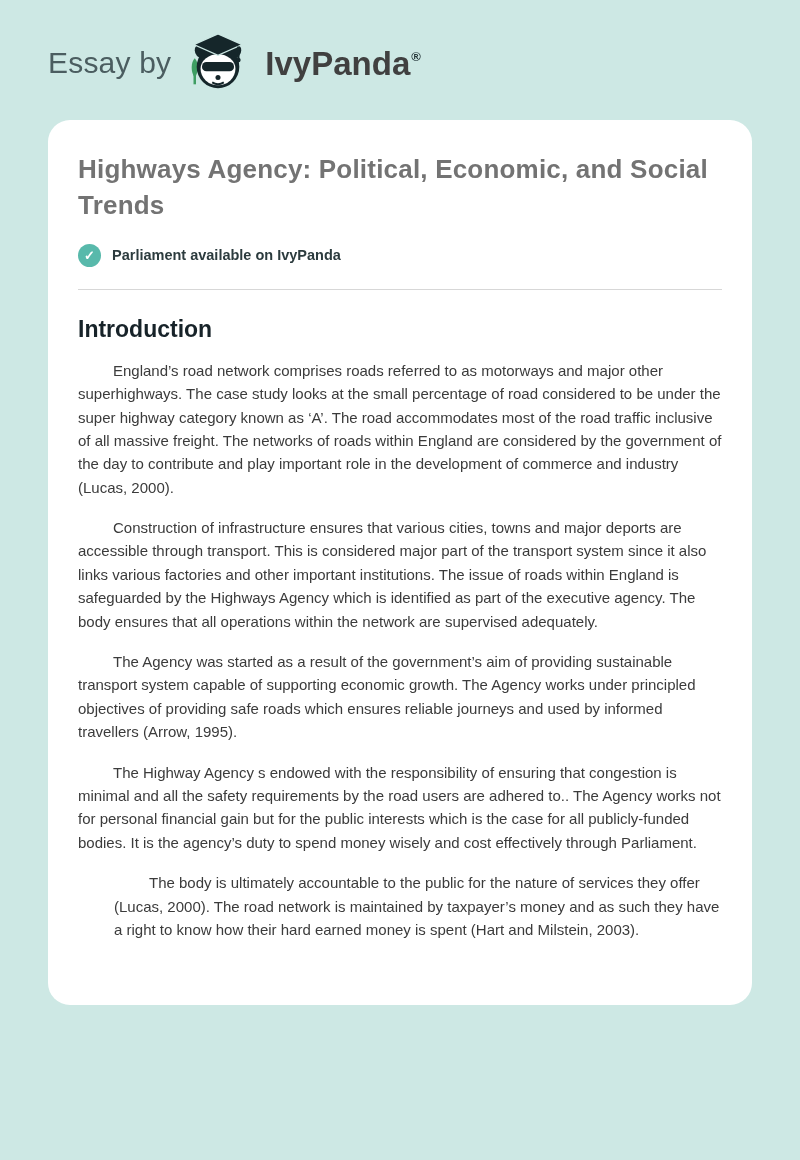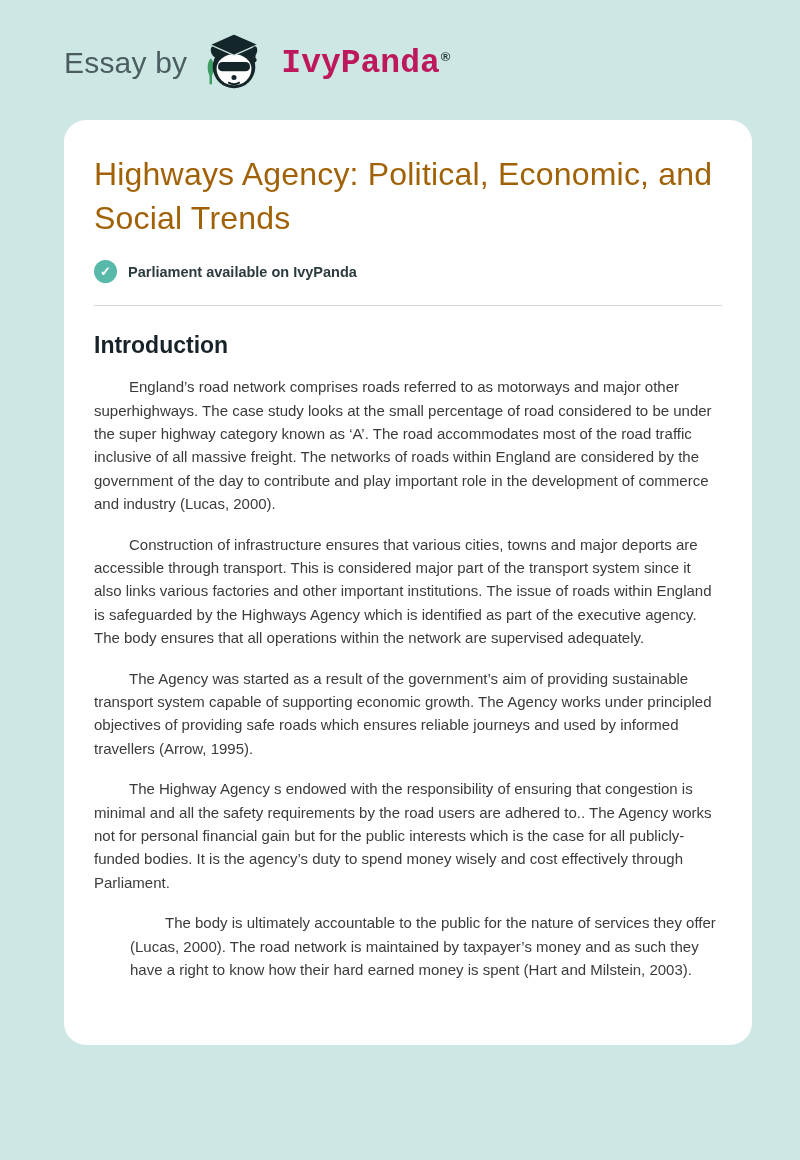--- a/index.html
+++ b/index.html
@@ -4,64 +4,64 @@
 <style>
   * { margin: 0; padding: 0; box-sizing: border-box; }
   html, body { width: 800px; }
   body {
     width: 800px;
     height: 1160px;
     background: #cde8e4;
     font-family: "Liberation Sans", sans-serif;
     overflow: hidden;
   }
-  .page { width: 800px; height: 1160px; padding-left: 16px; }
+  .page { width: 800px; height: 1160px; }
 
   
   .header {
     display: flex;
     align-items: center;
     gap: 16px;
     padding: 32px 48px 26px 48px;
   }
   .essay-by {
     font-size: 30px;
     font-weight: 400;
     color: #4b5d60;
     letter-spacing: 0.2px;
   }
   .logo { width: 62px; height: 62px; flex: 0 0 auto; }
   .brand-wrap { display: flex; align-items: flex-start; }
   .brand {
-    font-family: Liberation Mono, monospace;
+    font-family: Liberation Sans, sans-serif;
     font-size: 33px;
     font-weight: 700;
-    color: #be185d;
+    color: #404040;
     line-height: 1;
   }
   .registered {
     font-size: 13px;
     font-weight: 700;
     color: #243639;
     margin-top: 2px;
     margin-left: 1px;
   }
 
   
   .card {
     margin: 0 48px;
     background: #ffffff;
     border-radius: 22px;
     padding: 32px 30px 64px 30px;
   }
   .title {
-    font-size: 32px;
+    font-size: 26px;
     line-height: 1.38;
-    font-weight: 400;
-    color: #a16207;
+    font-weight: 700;
+    color: #737373;
     margin-bottom: 20px;
     letter-spacing: 0.2px;
   }
   .badge-row {
     display: flex;
     align-items: center;
     gap: 11px;
     margin-bottom: 22px;
   }
   .check-circle {

